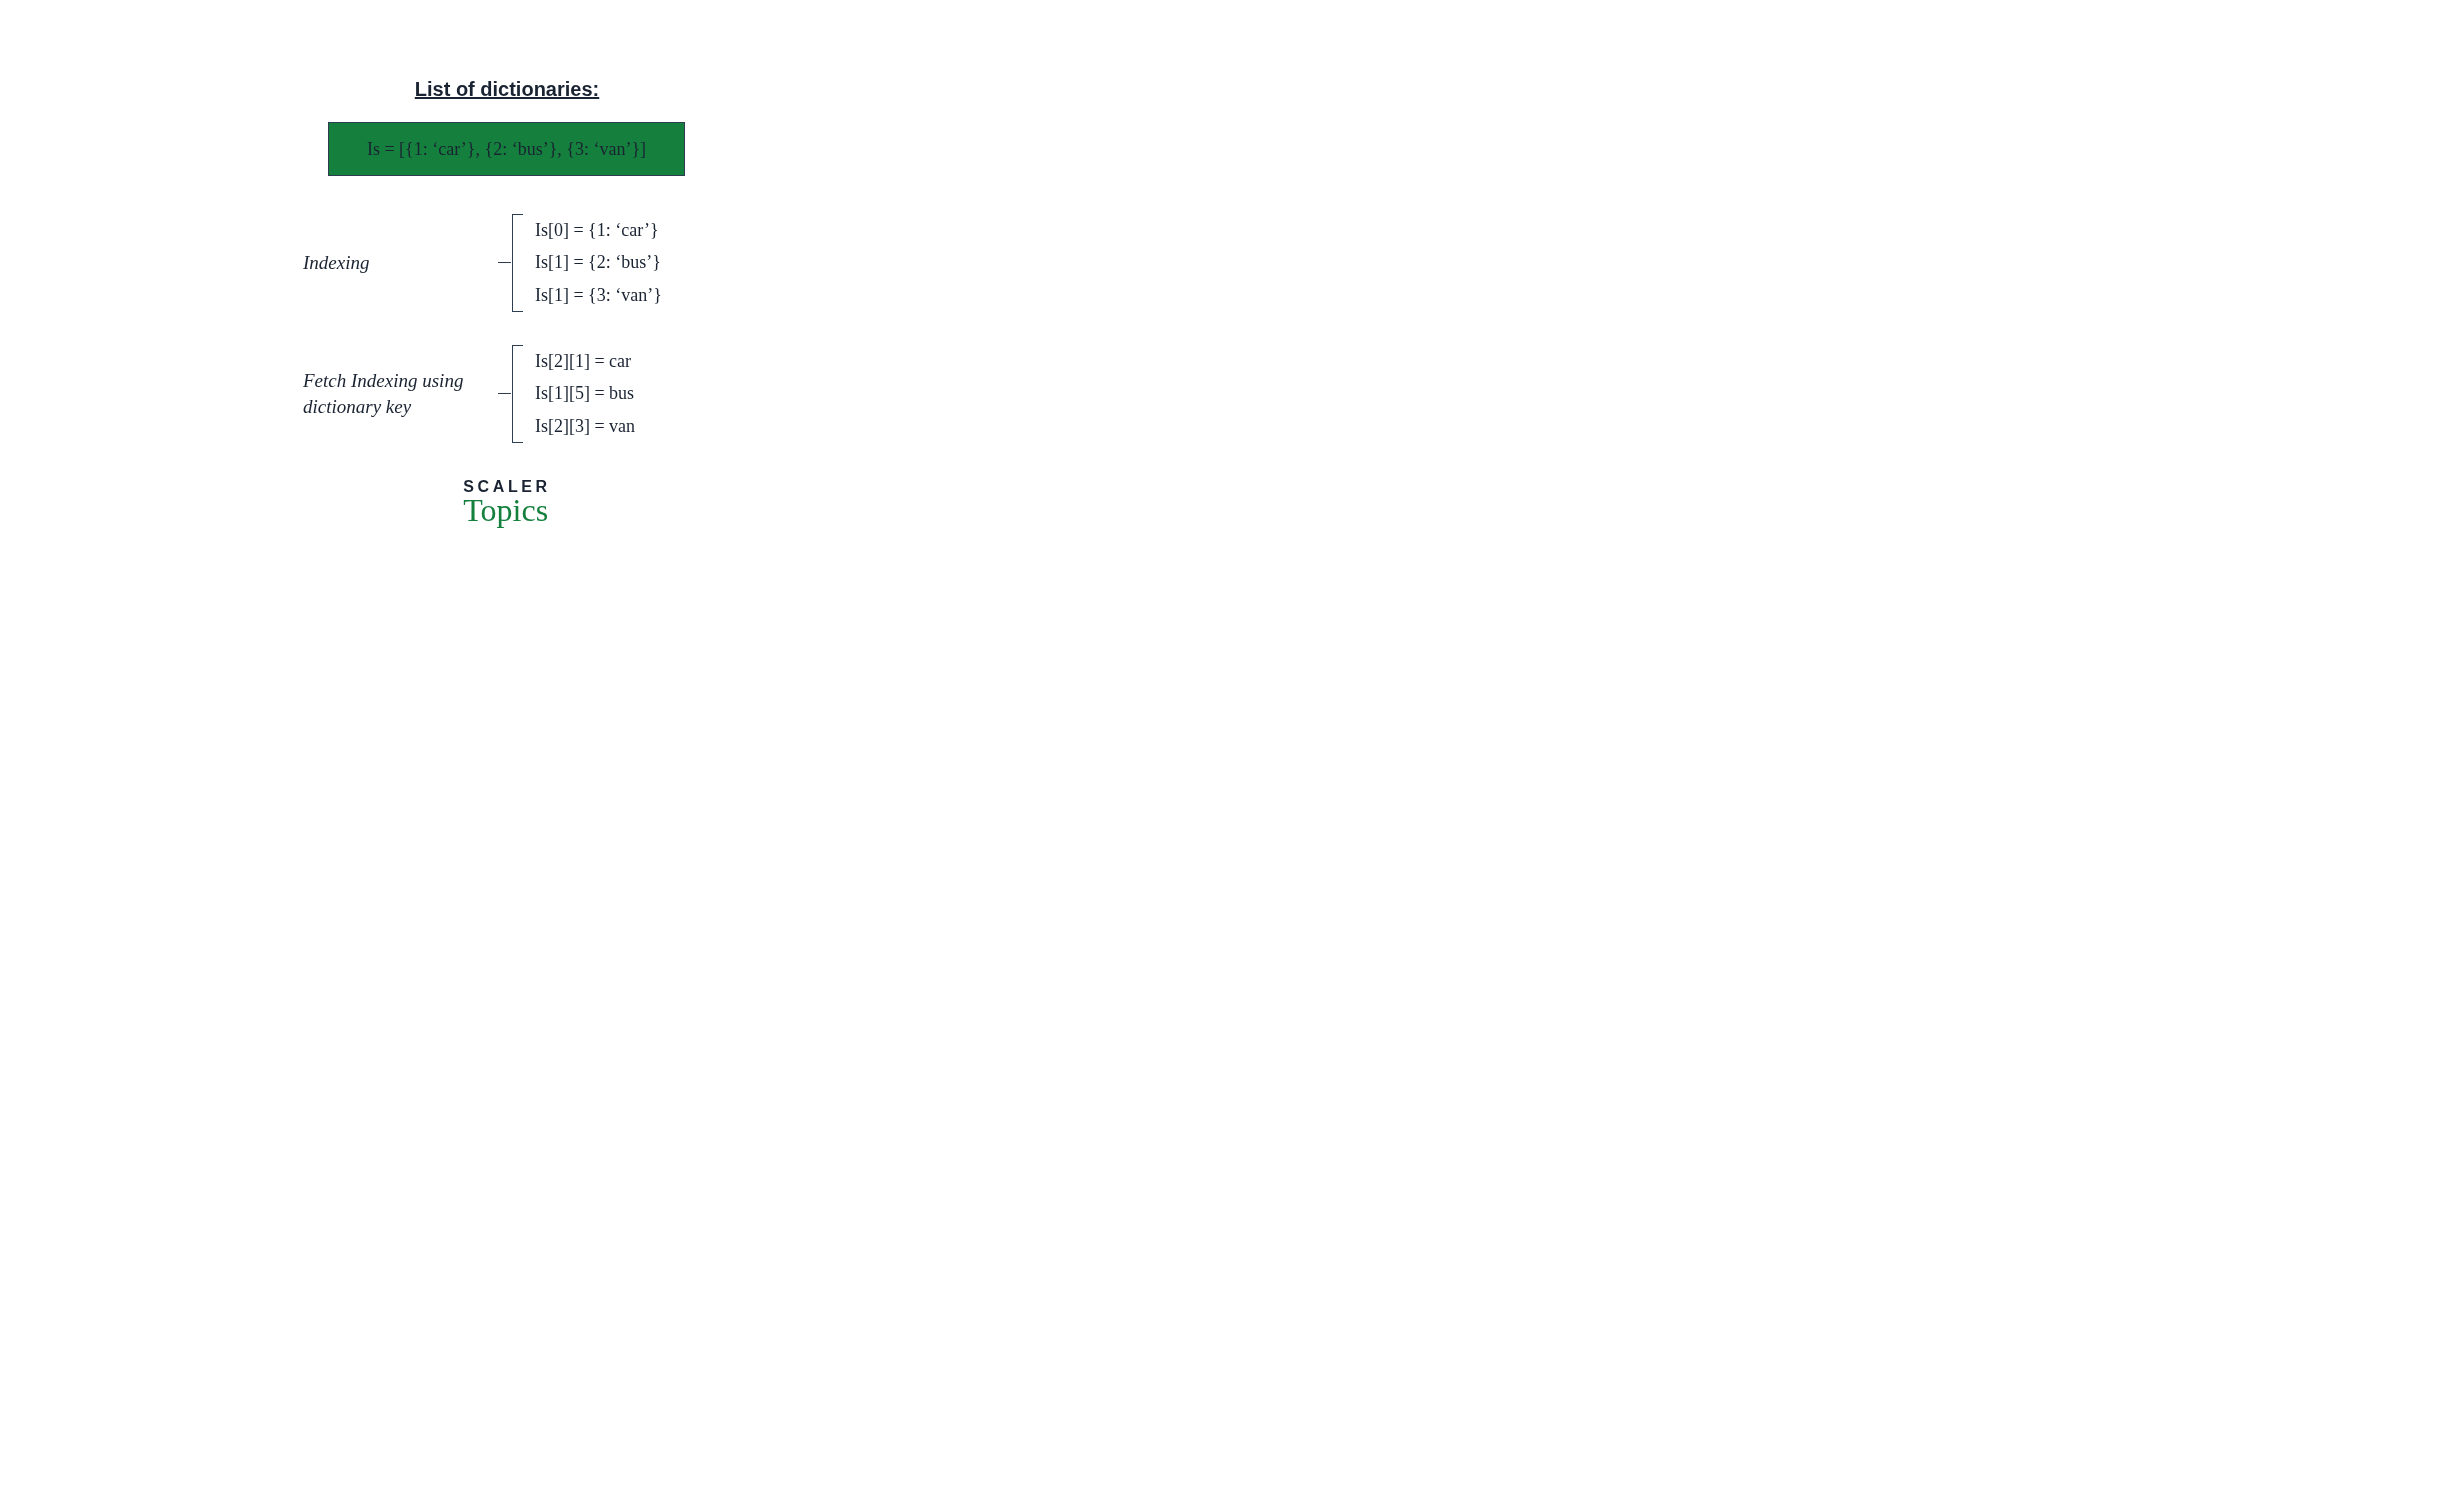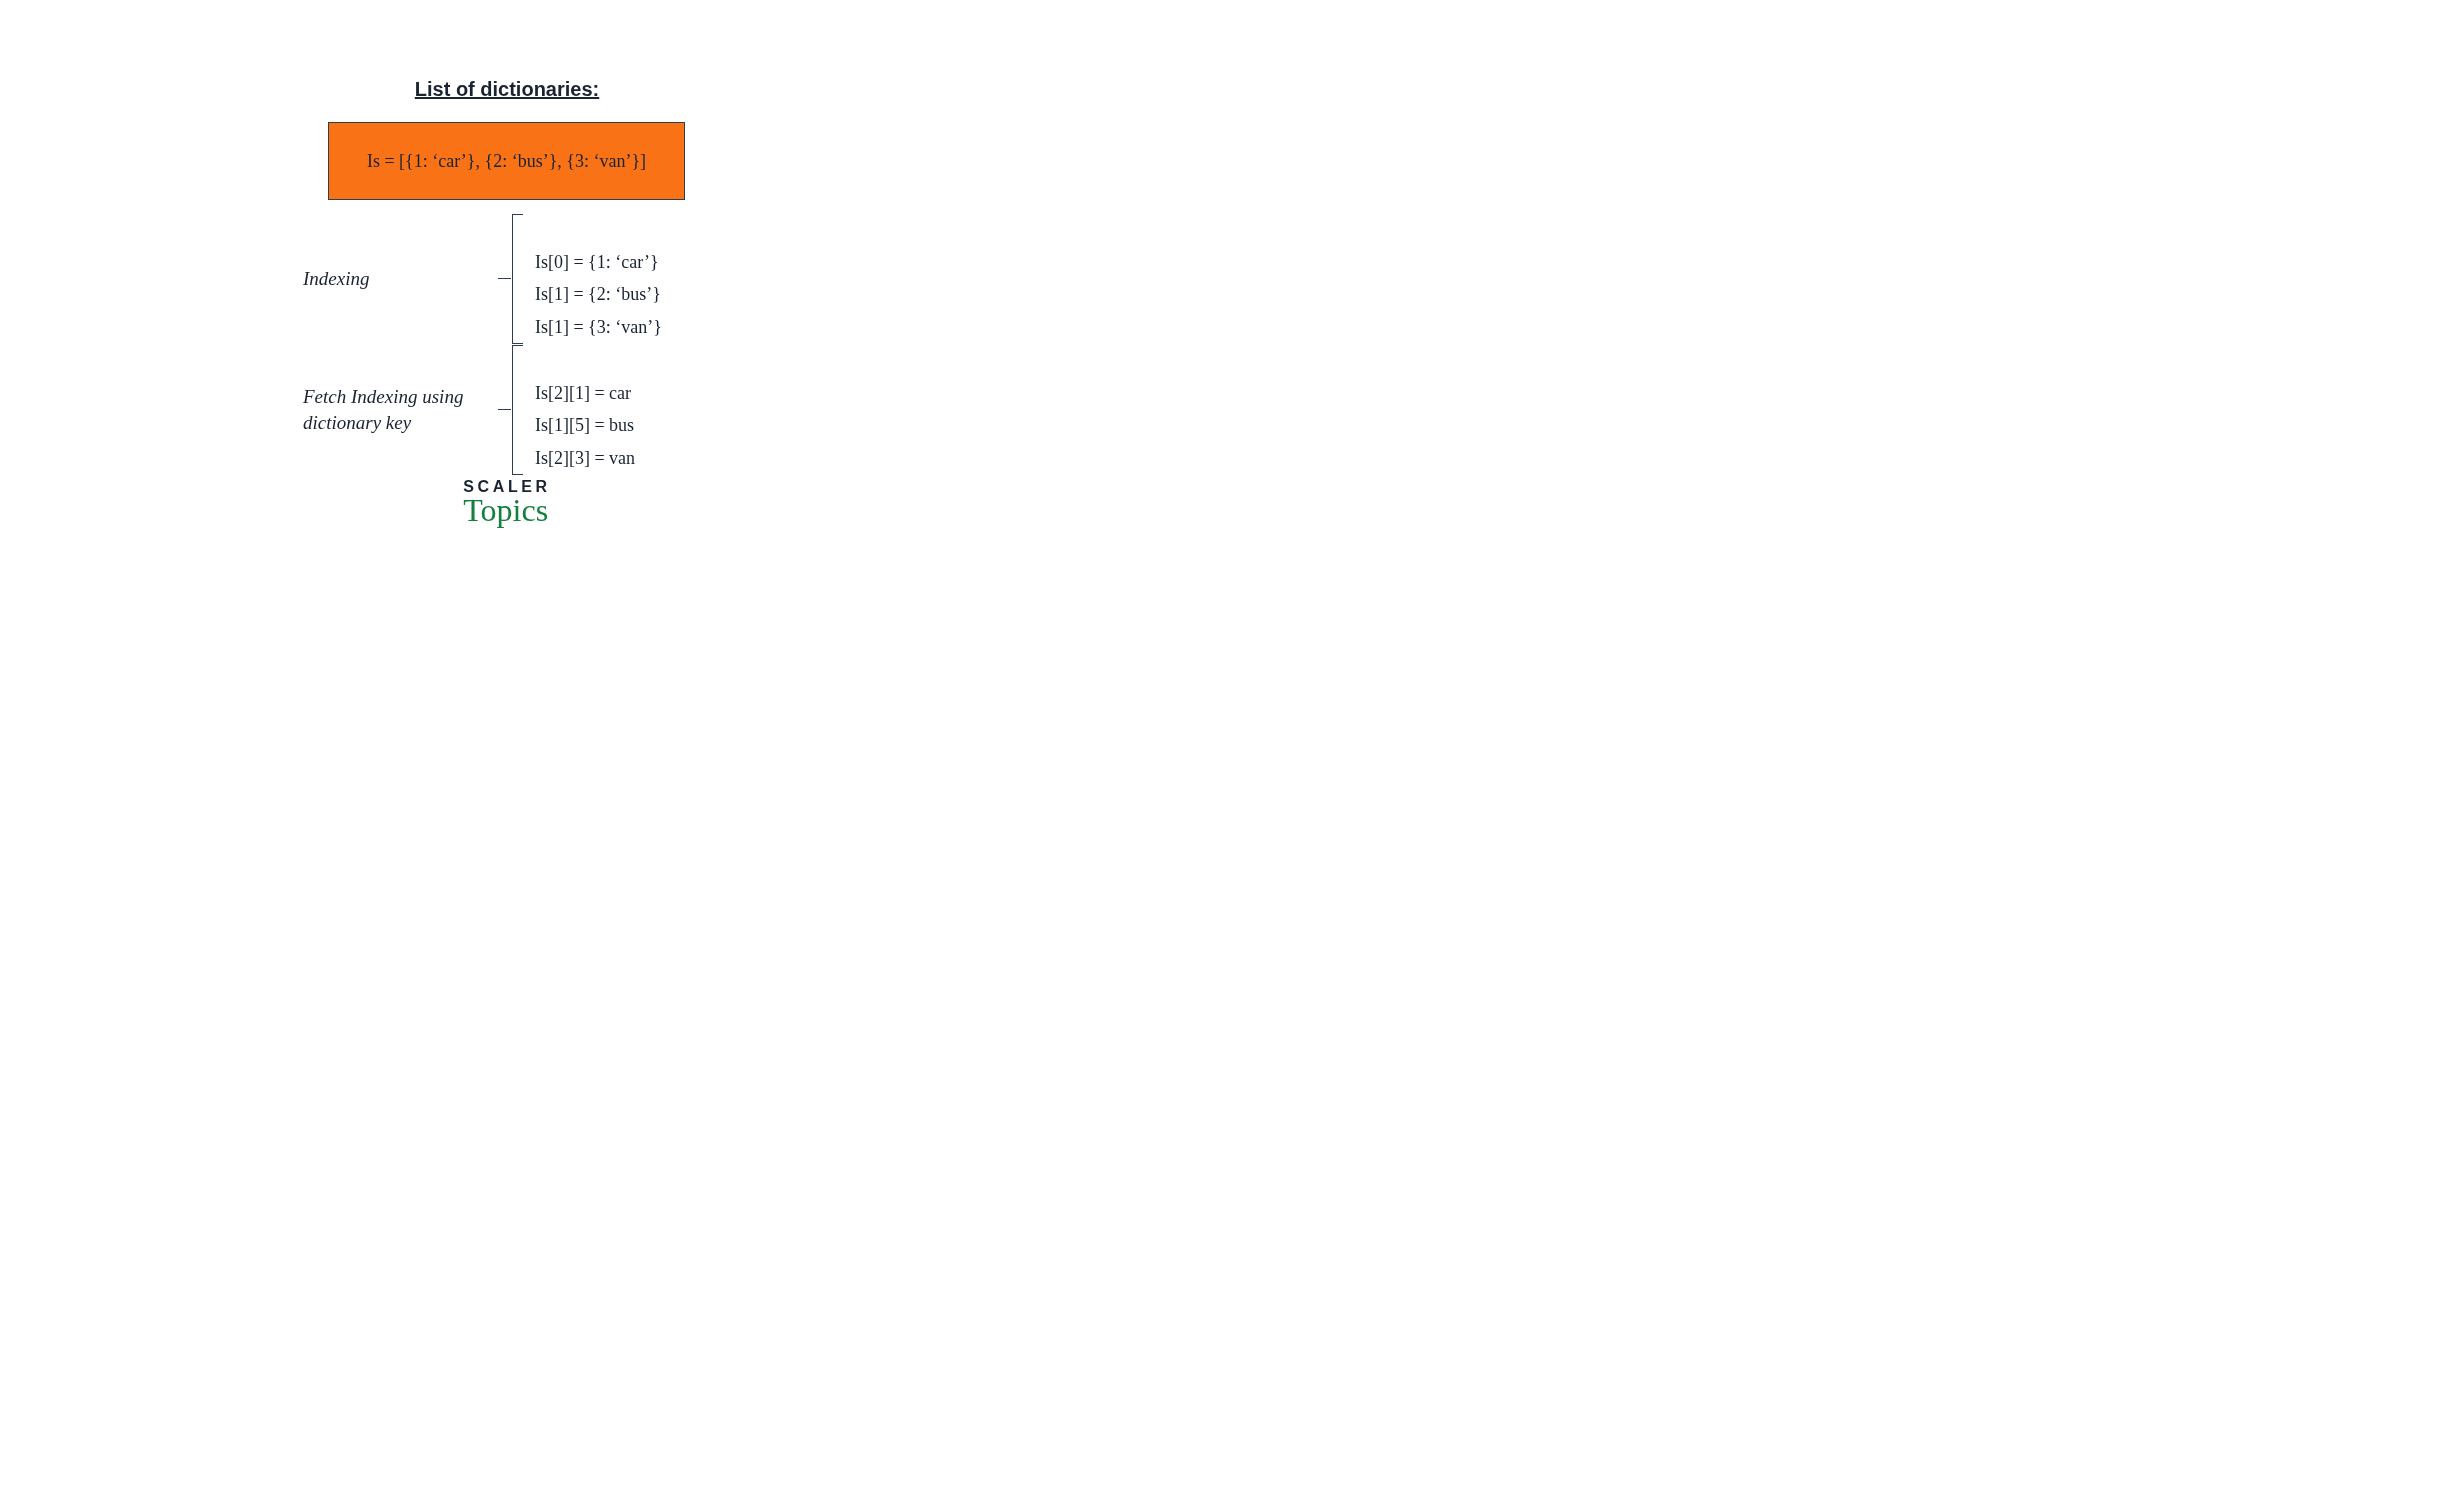--- a/index.html
+++ b/index.html
@@ -28,22 +28,22 @@
     font-weight: bold;
     color: #1a2332;
     font-family: -apple-system, BlinkMacSystemFont, 'Segoe UI', sans-serif;
     text-decoration: underline;
   }
   .code-box {
     position: absolute;
     top: 122px;
     left: 328px;
     width: 357px;
-    height: 78px;
-    background: #f97316;
+    height: 54px;
+    background: #15803d;
     border: 1.1px solid #2c3e50;
     display: flex;
     align-items: center;
     justify-content: center;
     font-size: 18px;
     color: #1a2332;
   }
   .section {
     position: absolute;
     display: flex;
@@ -87,21 +87,20 @@
     border-top: 1.1px solid #2c3e50;
     border-bottom: 1.1px solid #2c3e50;
     margin-right: 11.6px;
   }
   .items {
     display: flex;
     flex-direction: column;
     justify-content: center;
     gap: 11.6px;
     padding: 5.8px 0;
-    margin-top: 32px;
   }
   .item {
     font-size: 18px;
     color: #1a2332;
     white-space: nowrap;
   }
   .logo {
     position: absolute;
     top: 478px;
     left: 50%;

